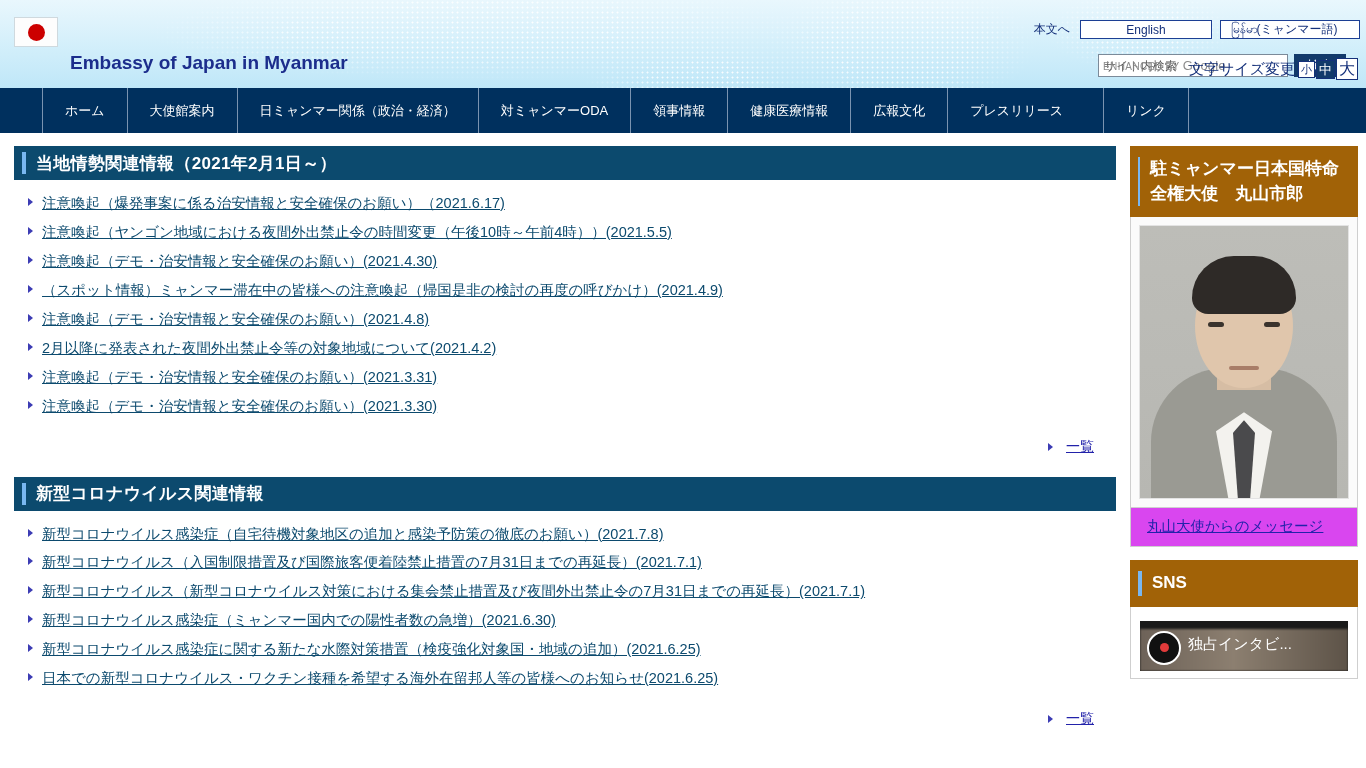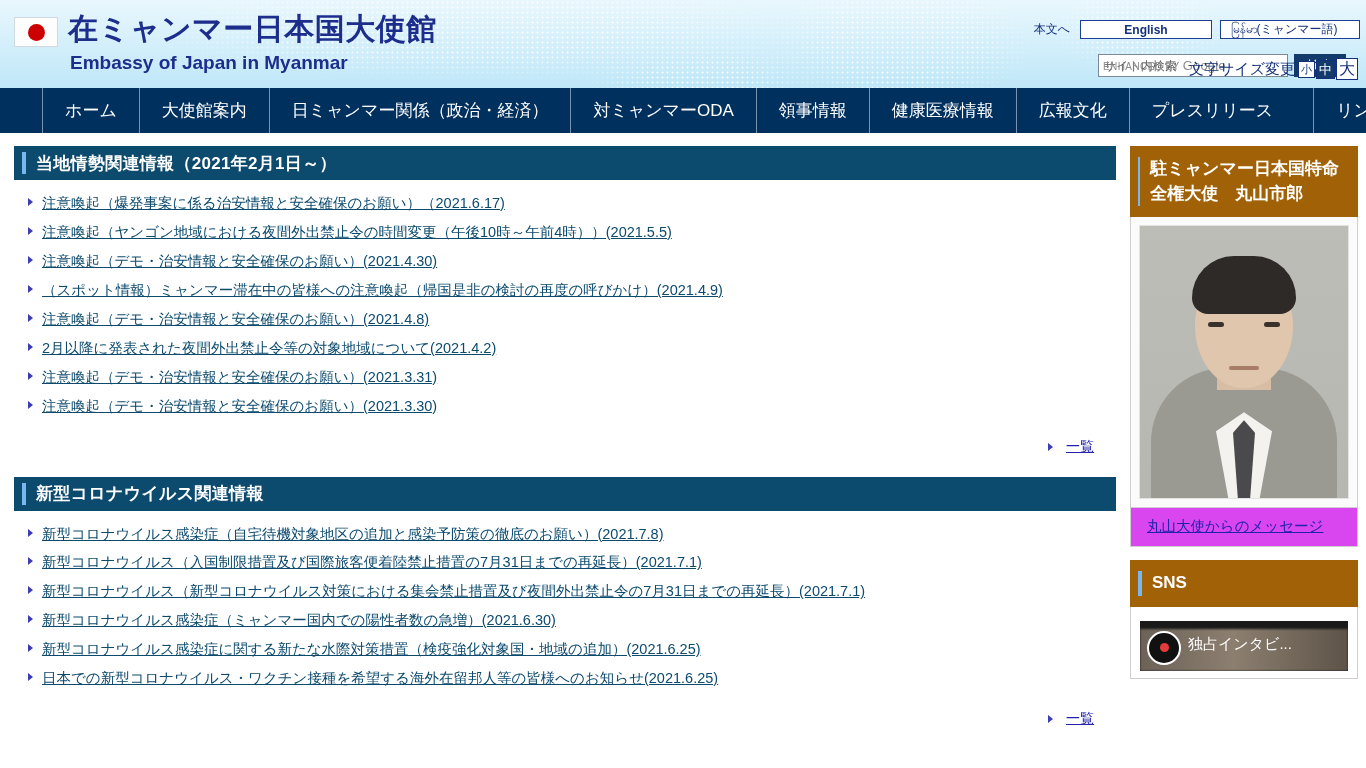--- a/index.html
+++ b/index.html
@@ -59,21 +59,21 @@
     position: absolute; right: 6px; top: 20px;
     display: flex; align-items: center; gap: 8px;
   }
   .jump-link {
     font-size: 12px; color: #14307a; text-decoration: none; padding-right: 2px;
   }
   .lang-btn {
     display: inline-flex; align-items: center; justify-content: center;
     height: 19px; min-width: 40px; padding: 0 10px;
     background: #ffffff; border: 1px solid #1c3f94;
-    color: #14307a; font-size: 12px; font-weight: 700;
+    color: #14307a; font-size: 12px; font-weight: 400;
     text-decoration: none; white-space: nowrap;
   }
   .lang-btn.english { width: 132px; }
   .lang-btn.burmese { width: 140px; position: relative; font-weight: 400; overflow: visible;}
   .lang-btn.burmese .mm {
     position: absolute; left: 10px; top: 50%; transform: translateY(-50%);
     font-size: 12px; color: #14307a;
   }
   .lang-btn.burmese .jp { position: relative; left: 7px; font-size: 12px; }
 
@@ -118,21 +118,21 @@
   
   .nav {
     width: 1366px; height: 45px;
     background: #00305e;
     display: flex; align-items: stretch;
     padding-left: 42px;
   }
   .nav-item {
     display: flex; align-items: center; justify-content: center;
     padding: 0 22px;
-    color: #ffffff; font-size: 17px; text-decoration: none;
+    color: #ffffff; font-size: 13px; text-decoration: none;
     border-left: 1px solid #7a93b0;
     white-space: nowrap;
   }
   .nav-item:last-child { border-right: 1px solid #7a93b0; margin-left: 18px; }
 
   
   .page {
     display: flex;
     width: 1366px;
     align-items: flex-start;
@@ -289,21 +289,20 @@
 </head>
 <body>
 
 <div class="header">
   <div class="header-map"></div>
 
   <div class="flag">
     <div class="disc"></div>
   </div>
 
-  <div class="site-title">在ミャンマー日本国大使館</div>
   <div class="site-subtitle">Embassy of Japan in Myanmar</div>
 
   <div class="lang-row">
     <a class="jump-link" href="#">本文へ</a>
     <a class="lang-btn english" href="#">English</a>
     <a class="lang-btn burmese" href="#">
       <span class="mm">မြန်မာ</span>
       <span class="jp">(ミャンマー語)</span>
     </a>
   </div>

